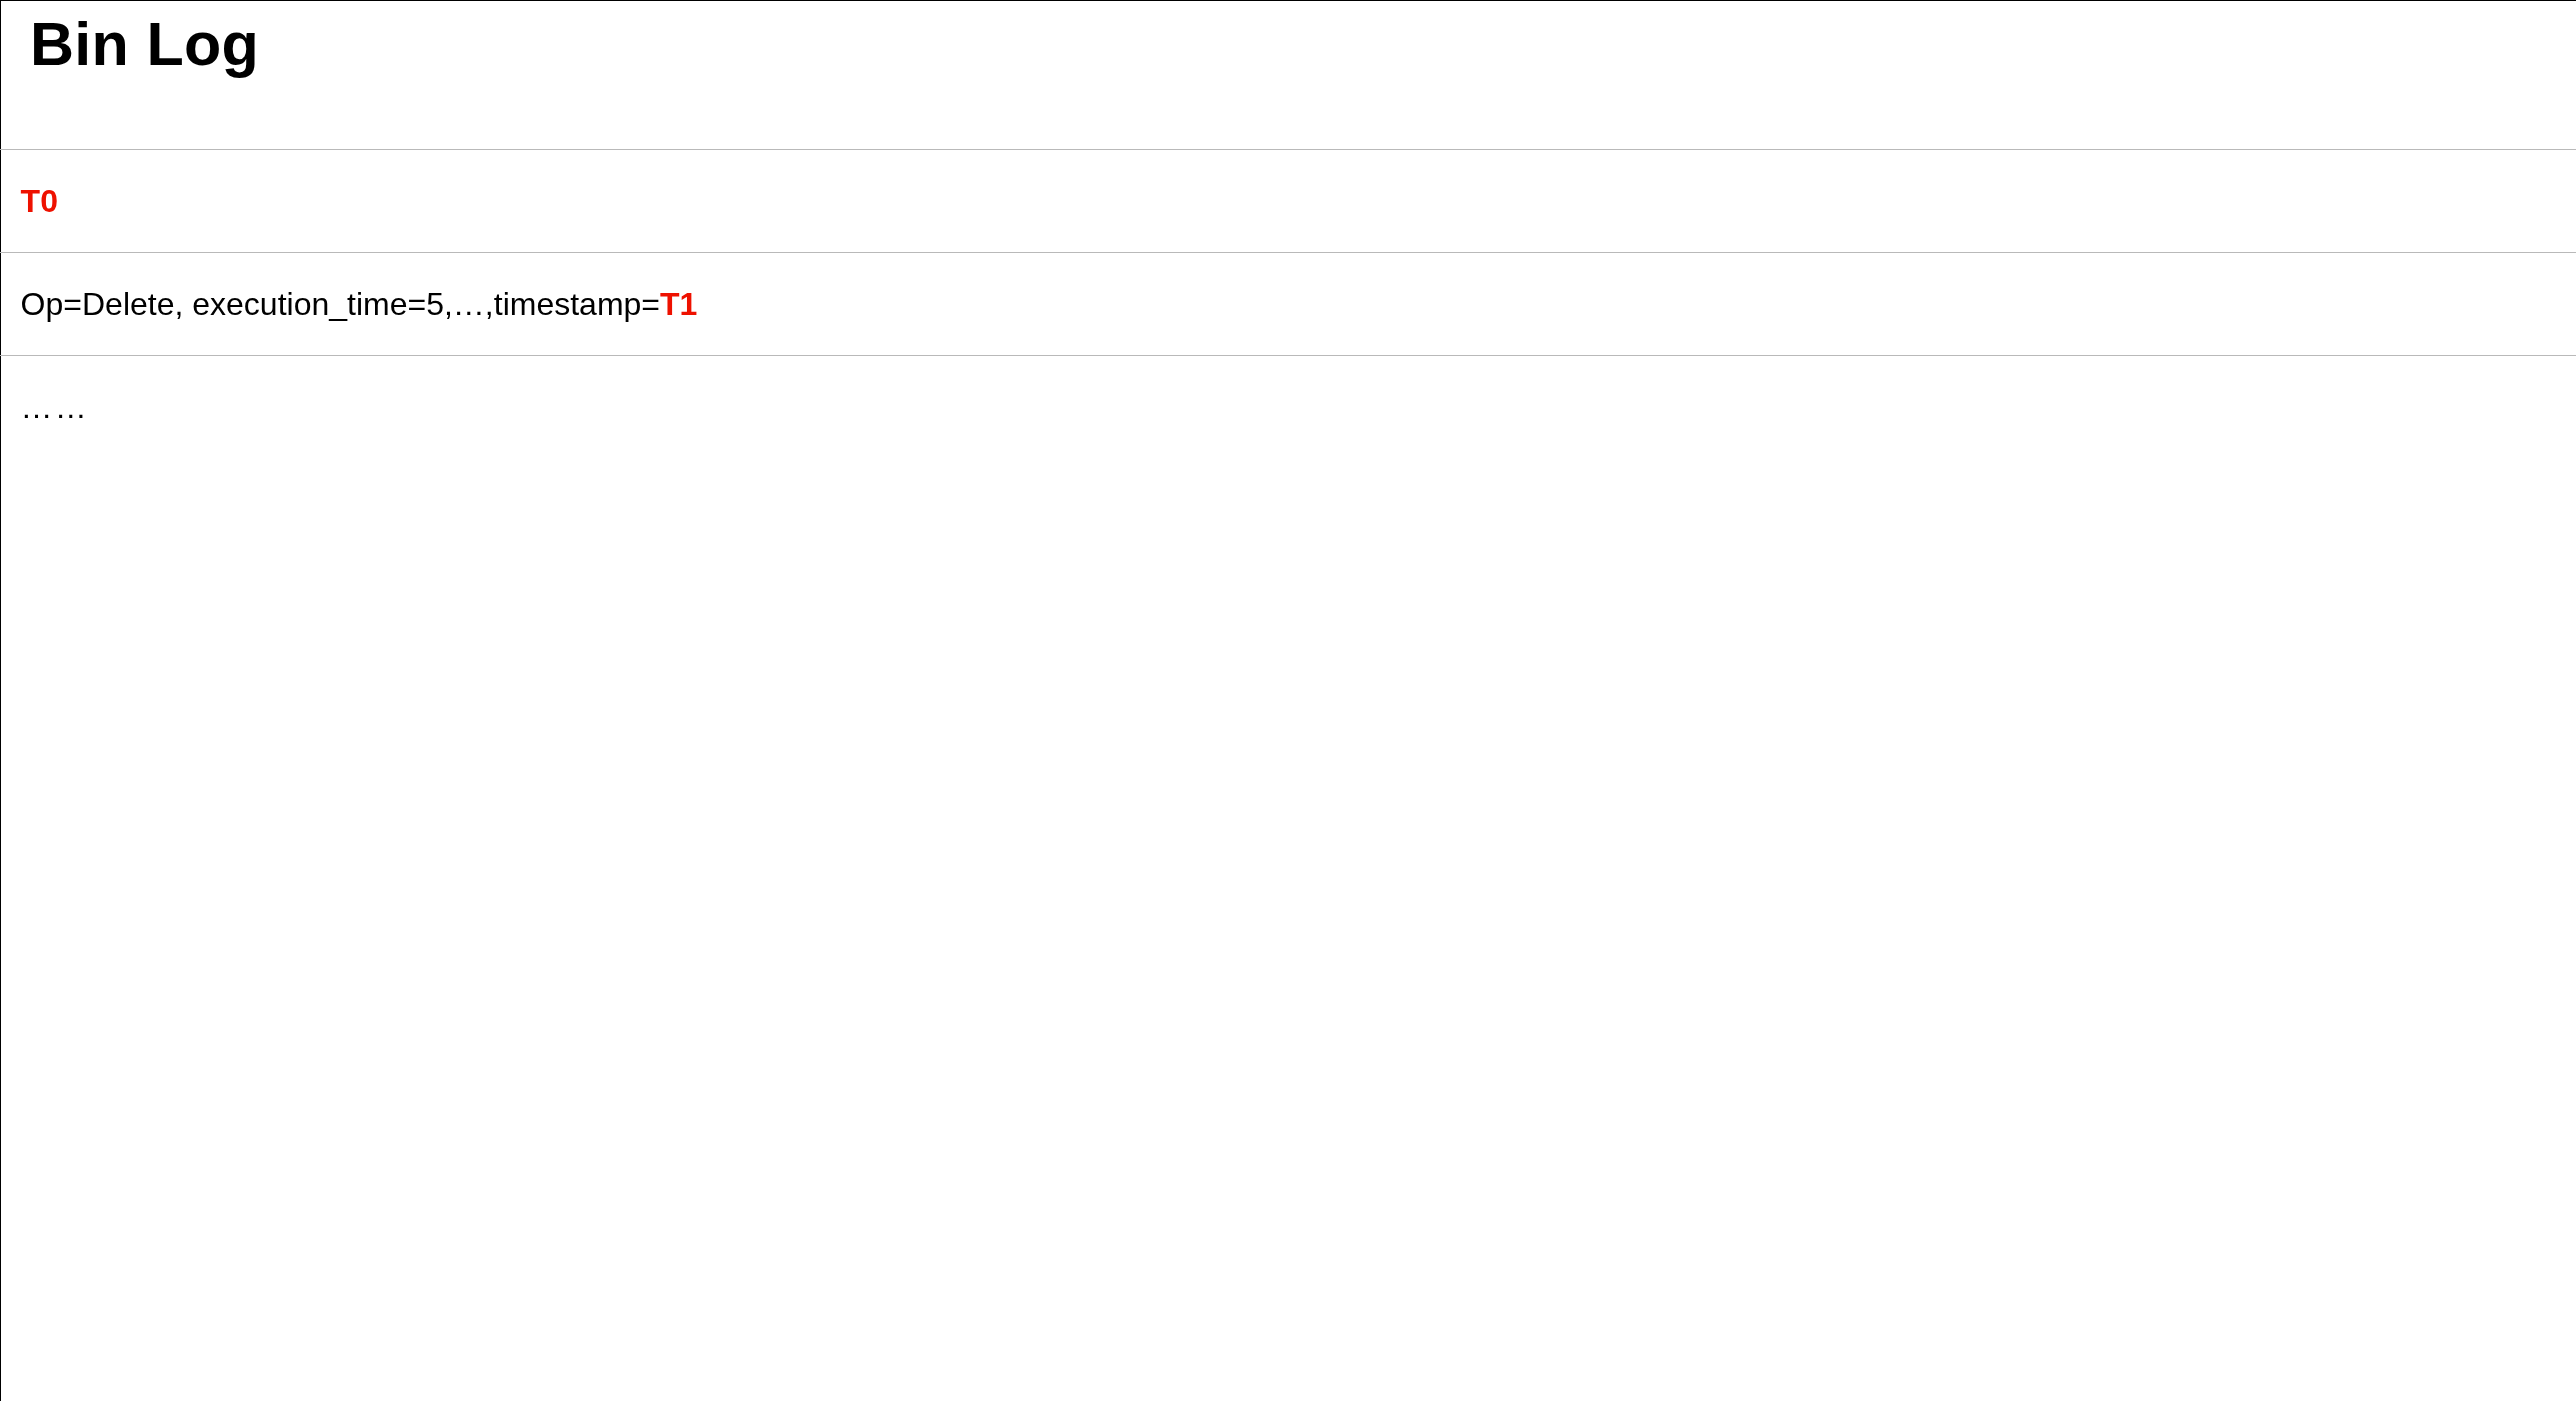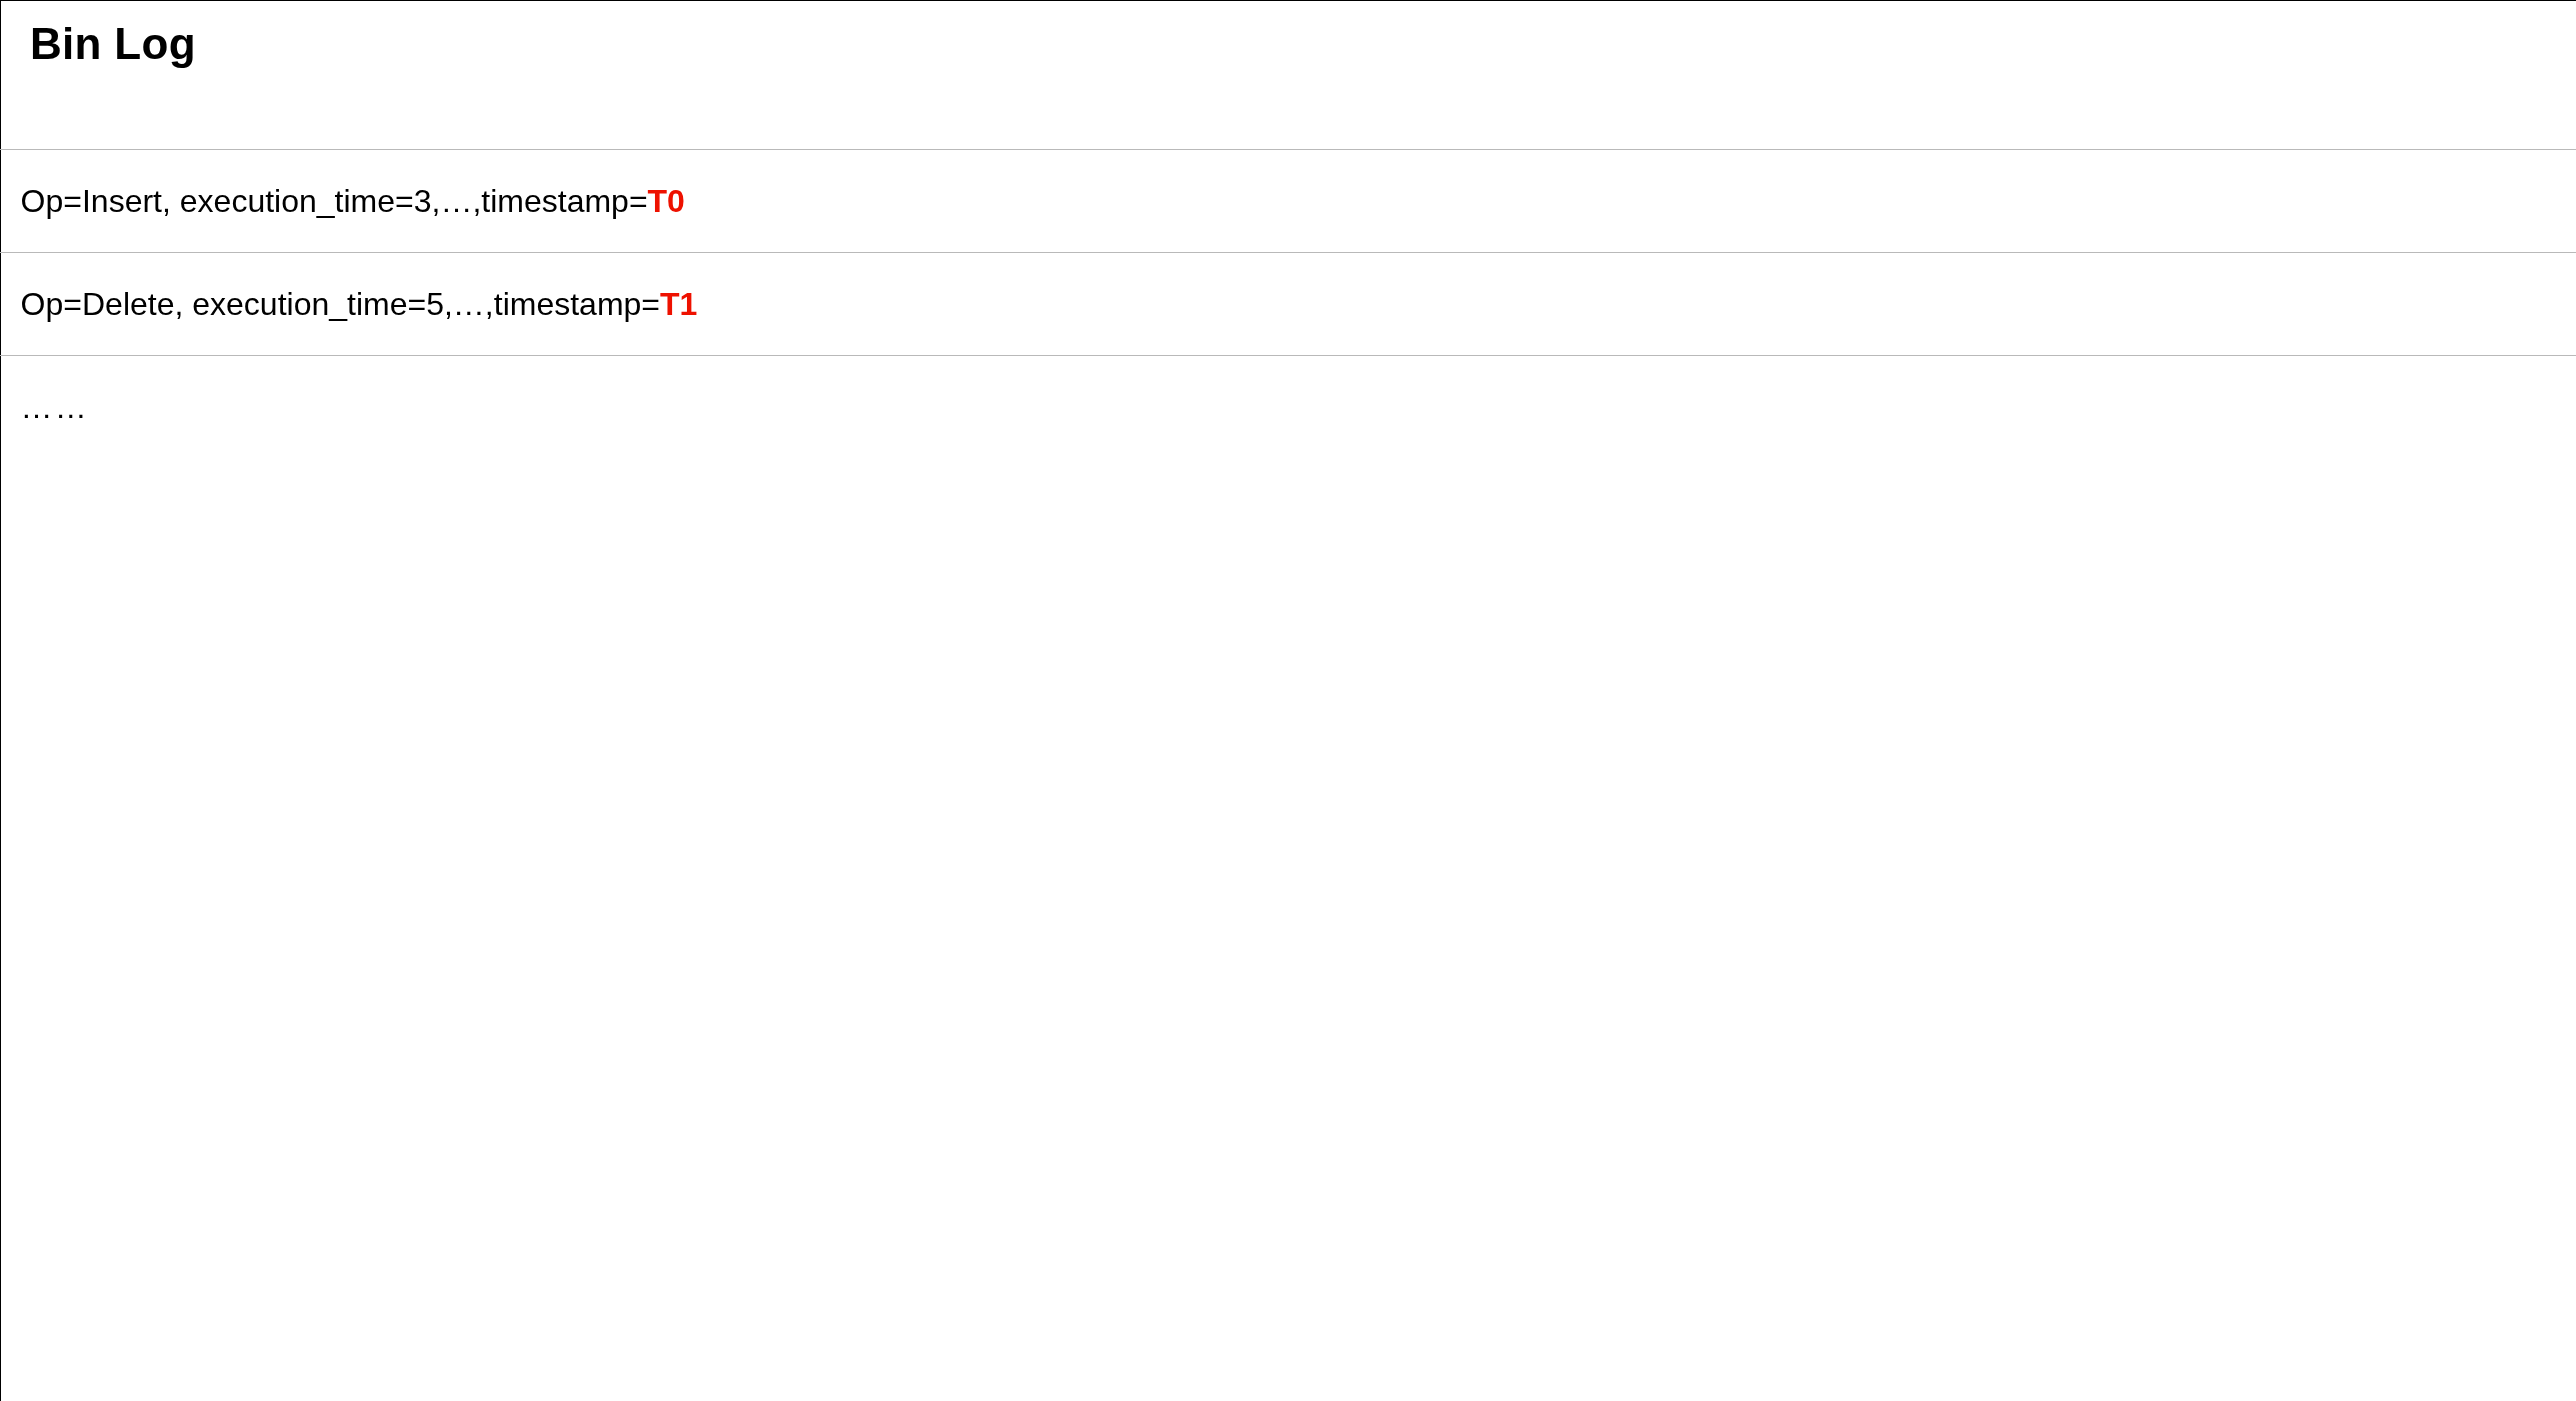--- a/index.html
+++ b/index.html
@@ -148,22 +148,22 @@
   
   #binlog {
     left: 1224px;
     top: 925px;
     width: 994px;
     height: 477px;
   }
   #binlog .panel-title {
     position: absolute;
     left: 30px;
-    top: 19px;
-    font-size: 44px;
+    top: 9px;
+    font-size: 61px;
   }
 </style>
 </head>
 <body>
 
 <div id="canvas">
 
   <div class="panel" id="wal">
     <div class="panel-title">WAL</div>
     <div class="rows">
@@ -270,21 +270,20 @@
 
   </div>
 
   <div id="binlog">
     <div style="position:absolute; left:0; top:0; width:100%; height:100%; background:#ffffff; border:1.5px solid #000000; box-sizing:border-box;"></div>
 
     <div class="panel-title">Bin Log</div>
 
     <div style="position:absolute; left:0; right:0; top:149px;">
       <div class="doc-row" style="height:103px; padding-left:20.6px; font-size:32px;">
-        <span>Op=Insert, execution_time=3,…,timestamp=</span>
           <span class="ts">T0</span>
       </div>
       <div class="doc-row" style="height:103px; padding-left:20.6px; font-size:32px;">
         <span>Op=Delete, execution_time=5,…,timestamp=</span>
           <span class="ts">T1</span>
       </div>
       <div class="doc-row" style="height:103px; padding-left:20.6px;">
         <span class="ellipsis">……</span>
       </div>
     </div>

